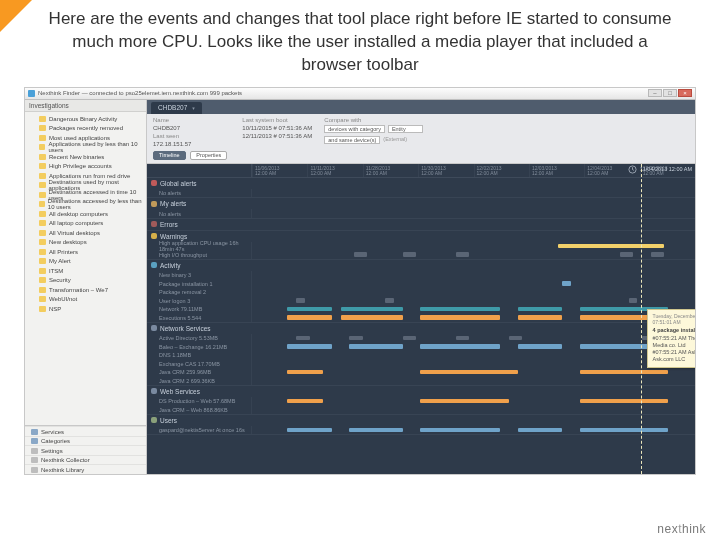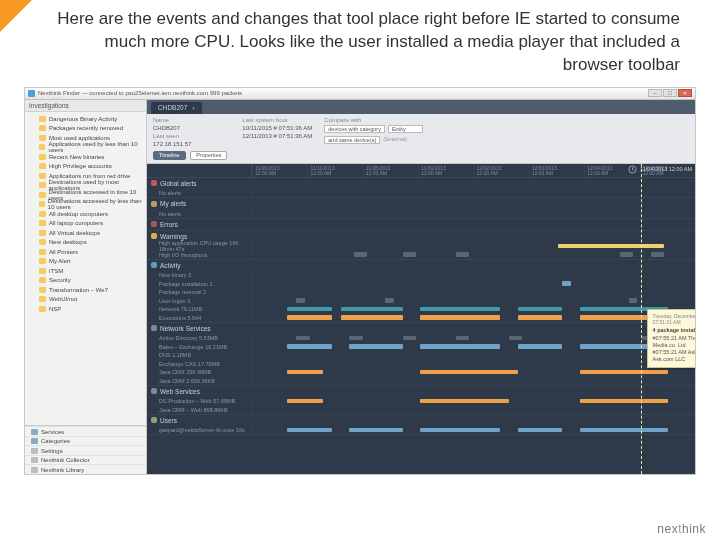--- a/index.html
+++ b/index.html
@@ -1,18 +1,18 @@
 <!DOCTYPE html>
 <html><head>
 <meta charset="utf-8">
 <style>
   *{box-sizing:border-box;margin:0;padding:0;font-family:"Segoe UI",Arial,sans-serif}
   body{width:720px;height:540px;background:#fff;position:relative;overflow:hidden}
   .corner{position:absolute;top:0;left:0;width:0;height:0;border-left:32px solid #f89921;border-bottom:32px solid transparent}
-  .caption{padding:8px 40px 6px;text-align:right;color:#333;font-size:17px;line-height:1.35}
+  .caption{padding:8px 40px 6px;text-align:center;color:#333;font-size:17px;line-height:1.35}
   .app{margin:4px 24px 0;height:388px;border:1px solid #c8c8c8;display:flex;flex-direction:column;background:#eaeaea;font-size:6.5px}
   .titlebar{height:12px;background:linear-gradient(#fdfdfd,#e6e6e6);display:flex;align-items:center;border-bottom:1px solid #bfbfbf;padding:0 3px}
   .titlebar .ticon{width:7px;height:7px;background:#4aa0d8;border-radius:1px;margin-right:3px}
   .titlebar .ttitle{color:#555;font-size:6px;flex:1}
   .winbtns{display:flex;gap:1px}
   .winbtn{width:14px;height:8px;background:#e2e2e2;border:1px solid #b8b8b8;display:flex;align-items:center;justify-content:center;font-size:6px;color:#555}
   .winbtn.close{background:#d86a5c;color:#fff;border-color:#b94b3e}
   .body{flex:1;display:flex;overflow:hidden}
   .sidebar{width:122px;background:#f2f2f0;border-right:1px solid #c8c8c8;display:flex;flex-direction:column}
   .sb-head{height:12px;background:#e8e8e6;border-bottom:1px solid #d0d0ce;display:flex;align-items:center;padding-left:4px;color:#555;font-size:6.5px}

